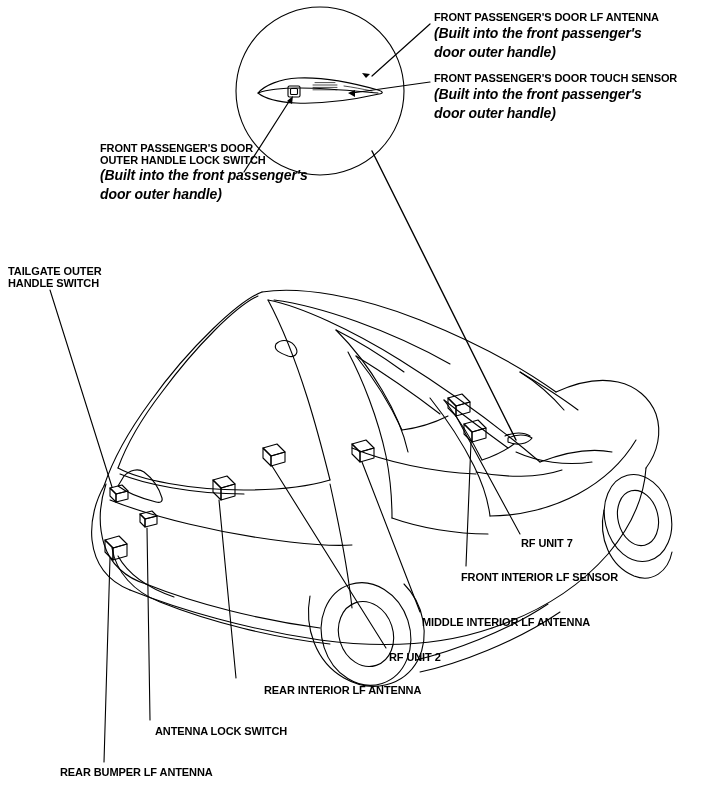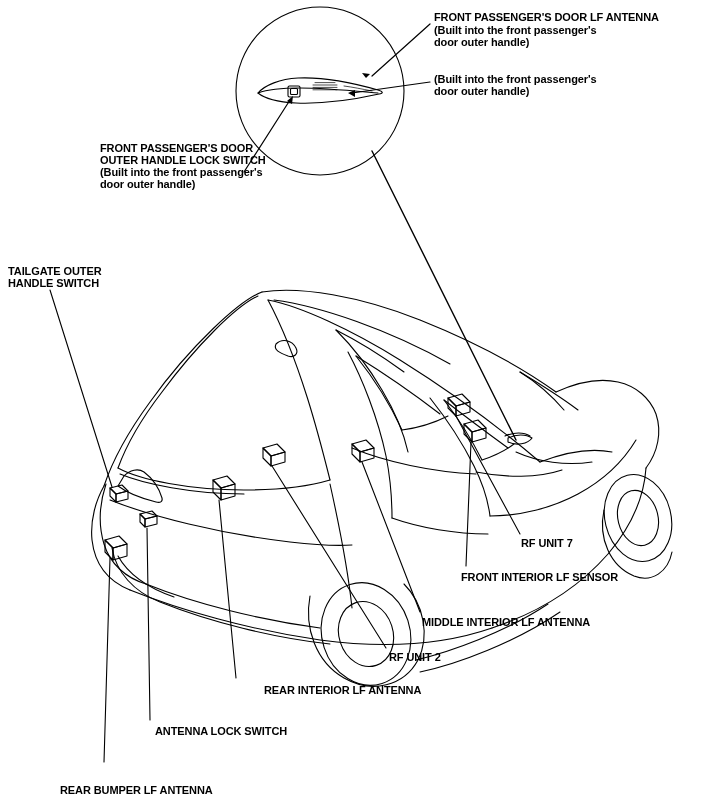--- a/index.html
+++ b/index.html
@@ -23,26 +23,27 @@
     font-size: 11px;
     font-weight: bold;
     color: #000000;
     line-height: 11.6px;
     white-space: pre;
     letter-spacing: -0.1px;
   }
   .sublabel {
     position: absolute;
     font-family: "Liberation Sans", sans-serif;
-    font-size: 11px;
+    font-size: 14px;
     font-weight: bold;
     color: #000000;
-    line-height: 12px;
+    line-height: 19px;
     white-space: pre;
     letter-spacing: -0.1px;
+    font-style: italic;
   }
   svg.art {
     position: absolute;
     left: 0;
     top: 0;
     width: 708px;
     height: 811px;
   }
   .lbl-block { position: absolute; }
 </style>
@@ -222,20 +223,21 @@
     </g>
   </svg>
 
   <div class="lbl-block" style="left:434px; top:12px;">
     <div class="label" style="position:static;">FRONT PASSENGER'S DOOR LF ANTENNA</div>
     <div class="sublabel" style="position:static;">(Built into the front passenger's
 door outer handle)</div>
   </div>
 
   <div class="lbl-block" style="left:434px; top:73px;">
+    <div class="label" style="position:static;">FRONT PASSENGER'S DOOR TOUCH SENSOR</div>
     <div class="sublabel" style="position:static;">(Built into the front passenger's
 door outer handle)</div>
   </div>
 
   <div class="lbl-block" style="left:60px; top:143px;margin-left:40px;">
     <div class="label" style="position:static;">FRONT PASSENGER'S DOOR
 OUTER HANDLE LOCK SWITCH</div>
     <div class="sublabel" style="position:static;">(Built into the front passenger's
 door outer handle)</div>
   </div>
@@ -262,17 +264,17 @@
   </div>
 
   <div class="lbl-block" style="left:232px; top:685px;">
     <div class="label" style="position:static;margin-left:32px;">REAR INTERIOR LF ANTENNA</div>
   </div>
 
   <div class="lbl-block" style="left:155px; top:726px;">
     <div class="label" style="position:static;">ANTENNA LOCK SWITCH</div>
   </div>
 
-  <div class="lbl-block" style="left:60px; top:785px;">
+  <div class="lbl-block" style="left:60px; top:767px;">
     <div class="label" style="position:static;">REAR BUMPER LF ANTENNA</div>
   </div>
 
 </div>
 
 </body></html>

